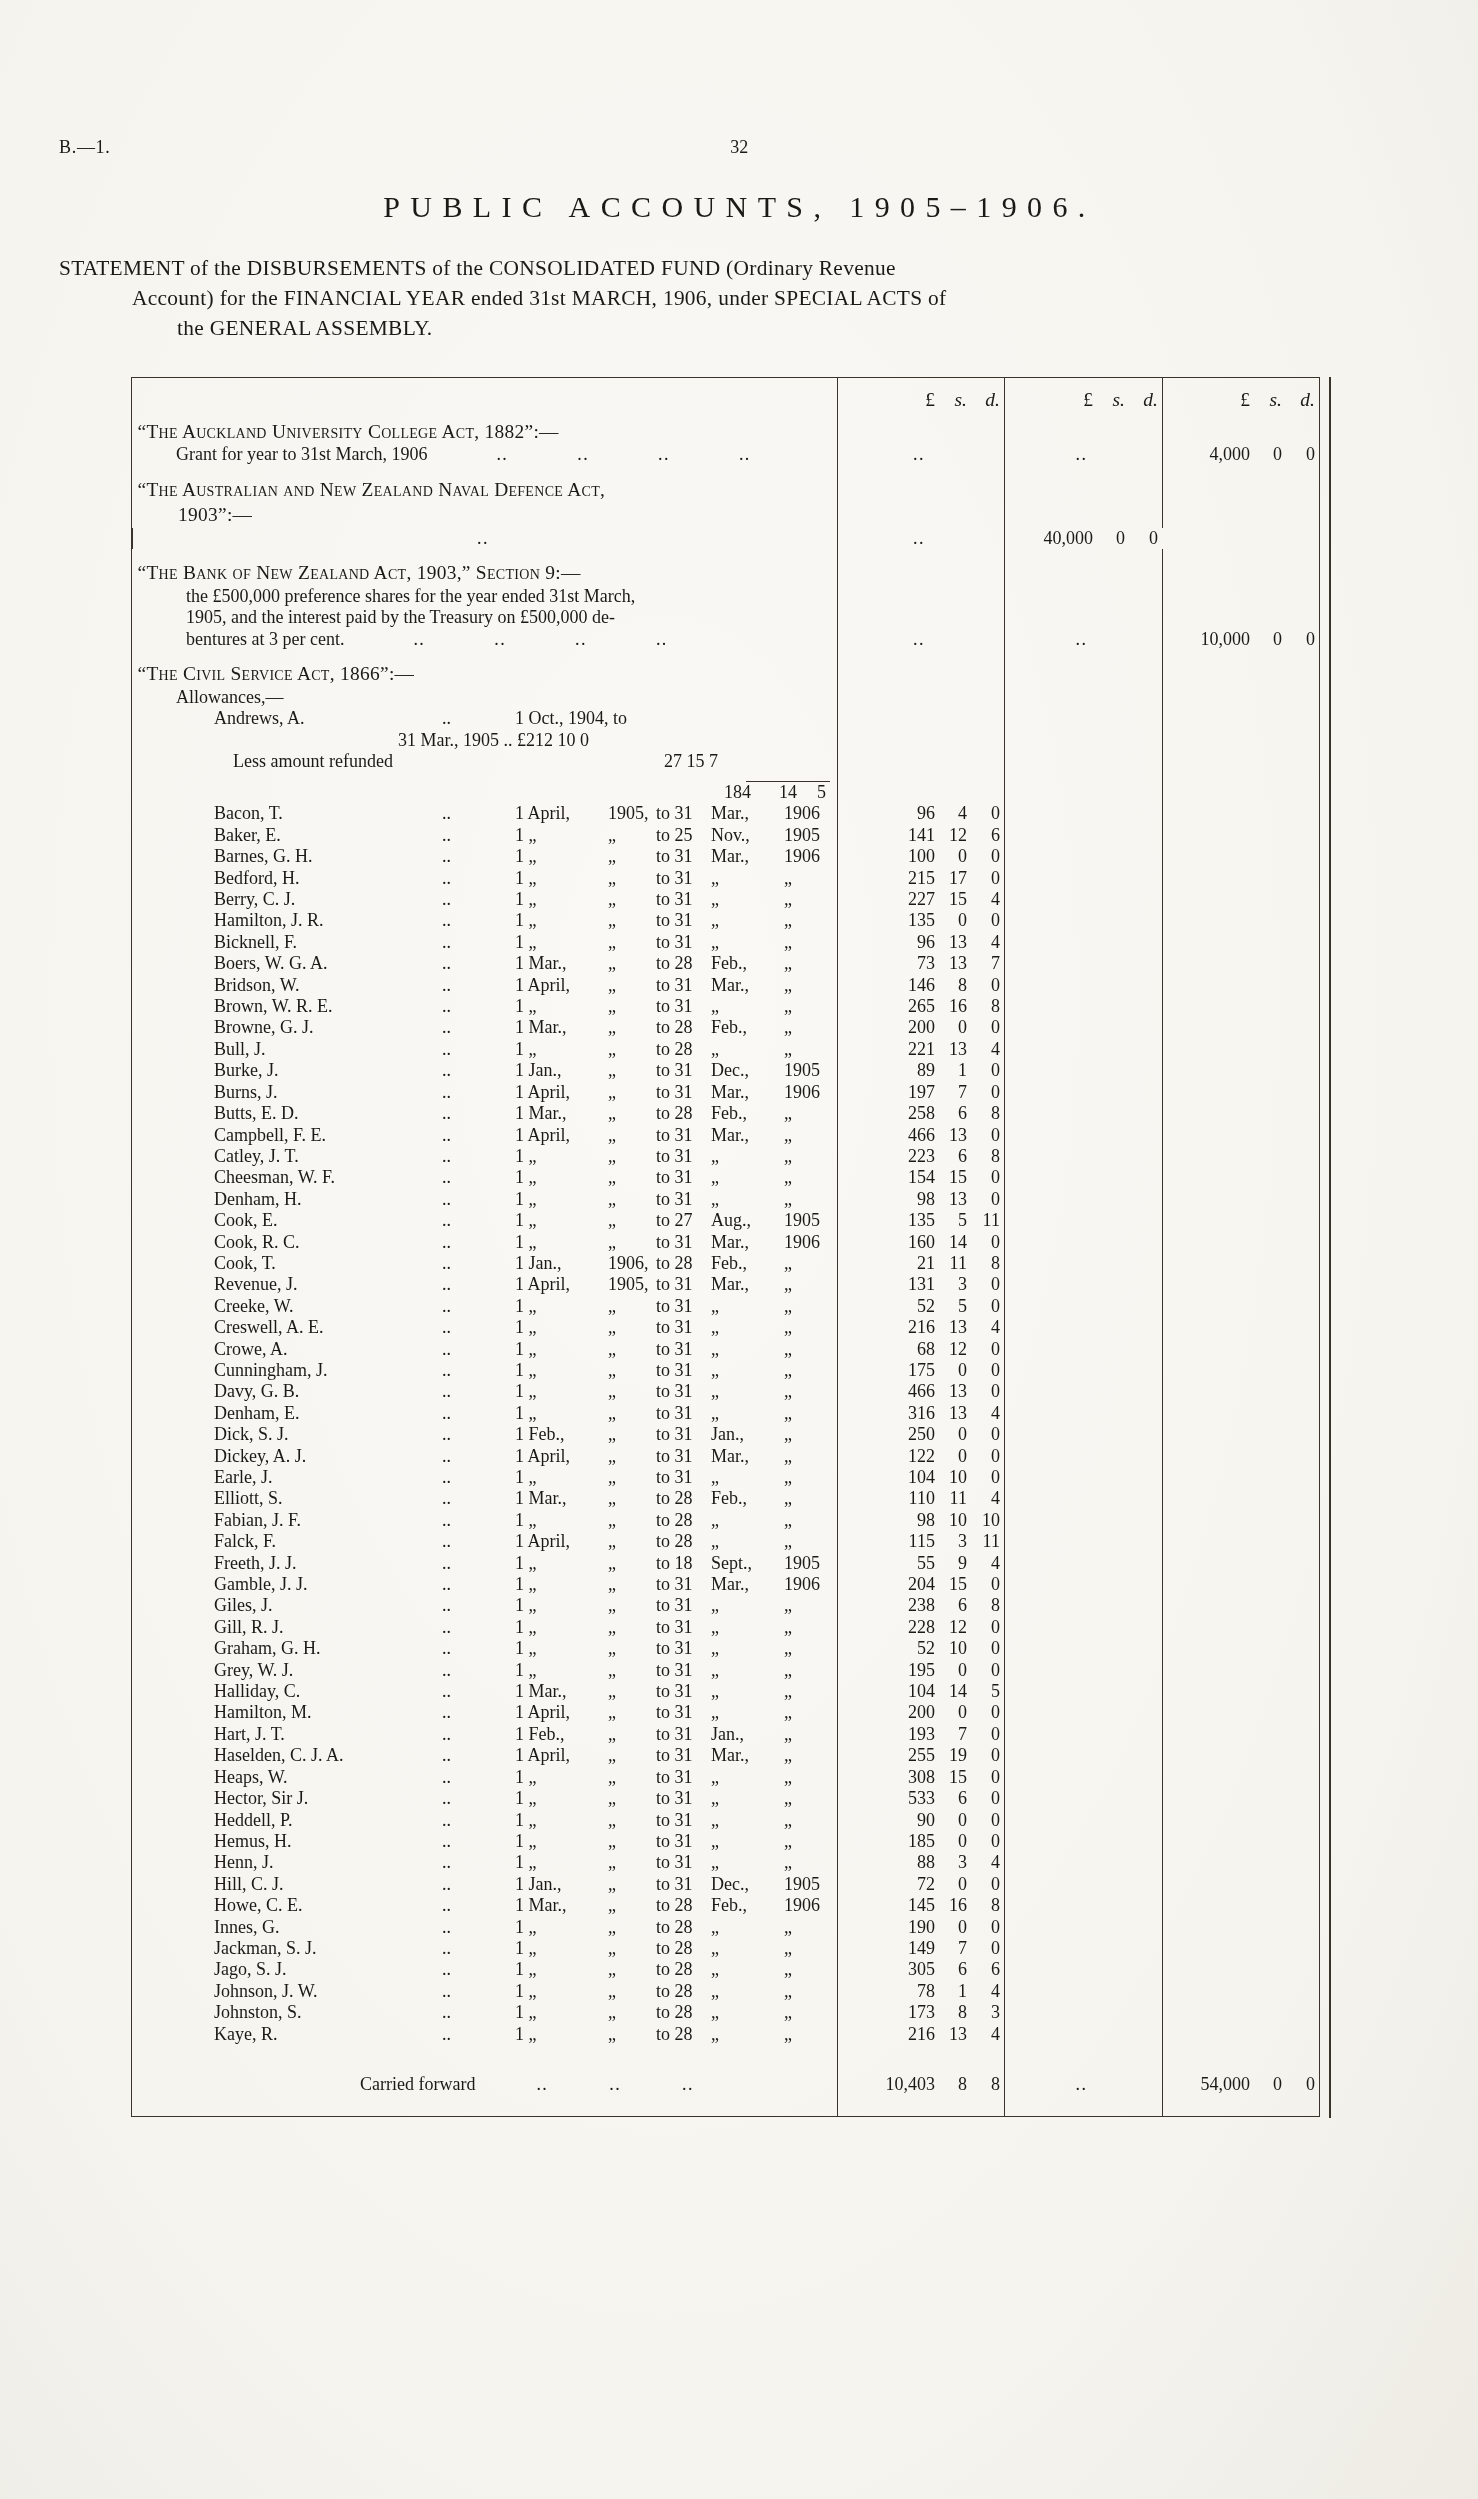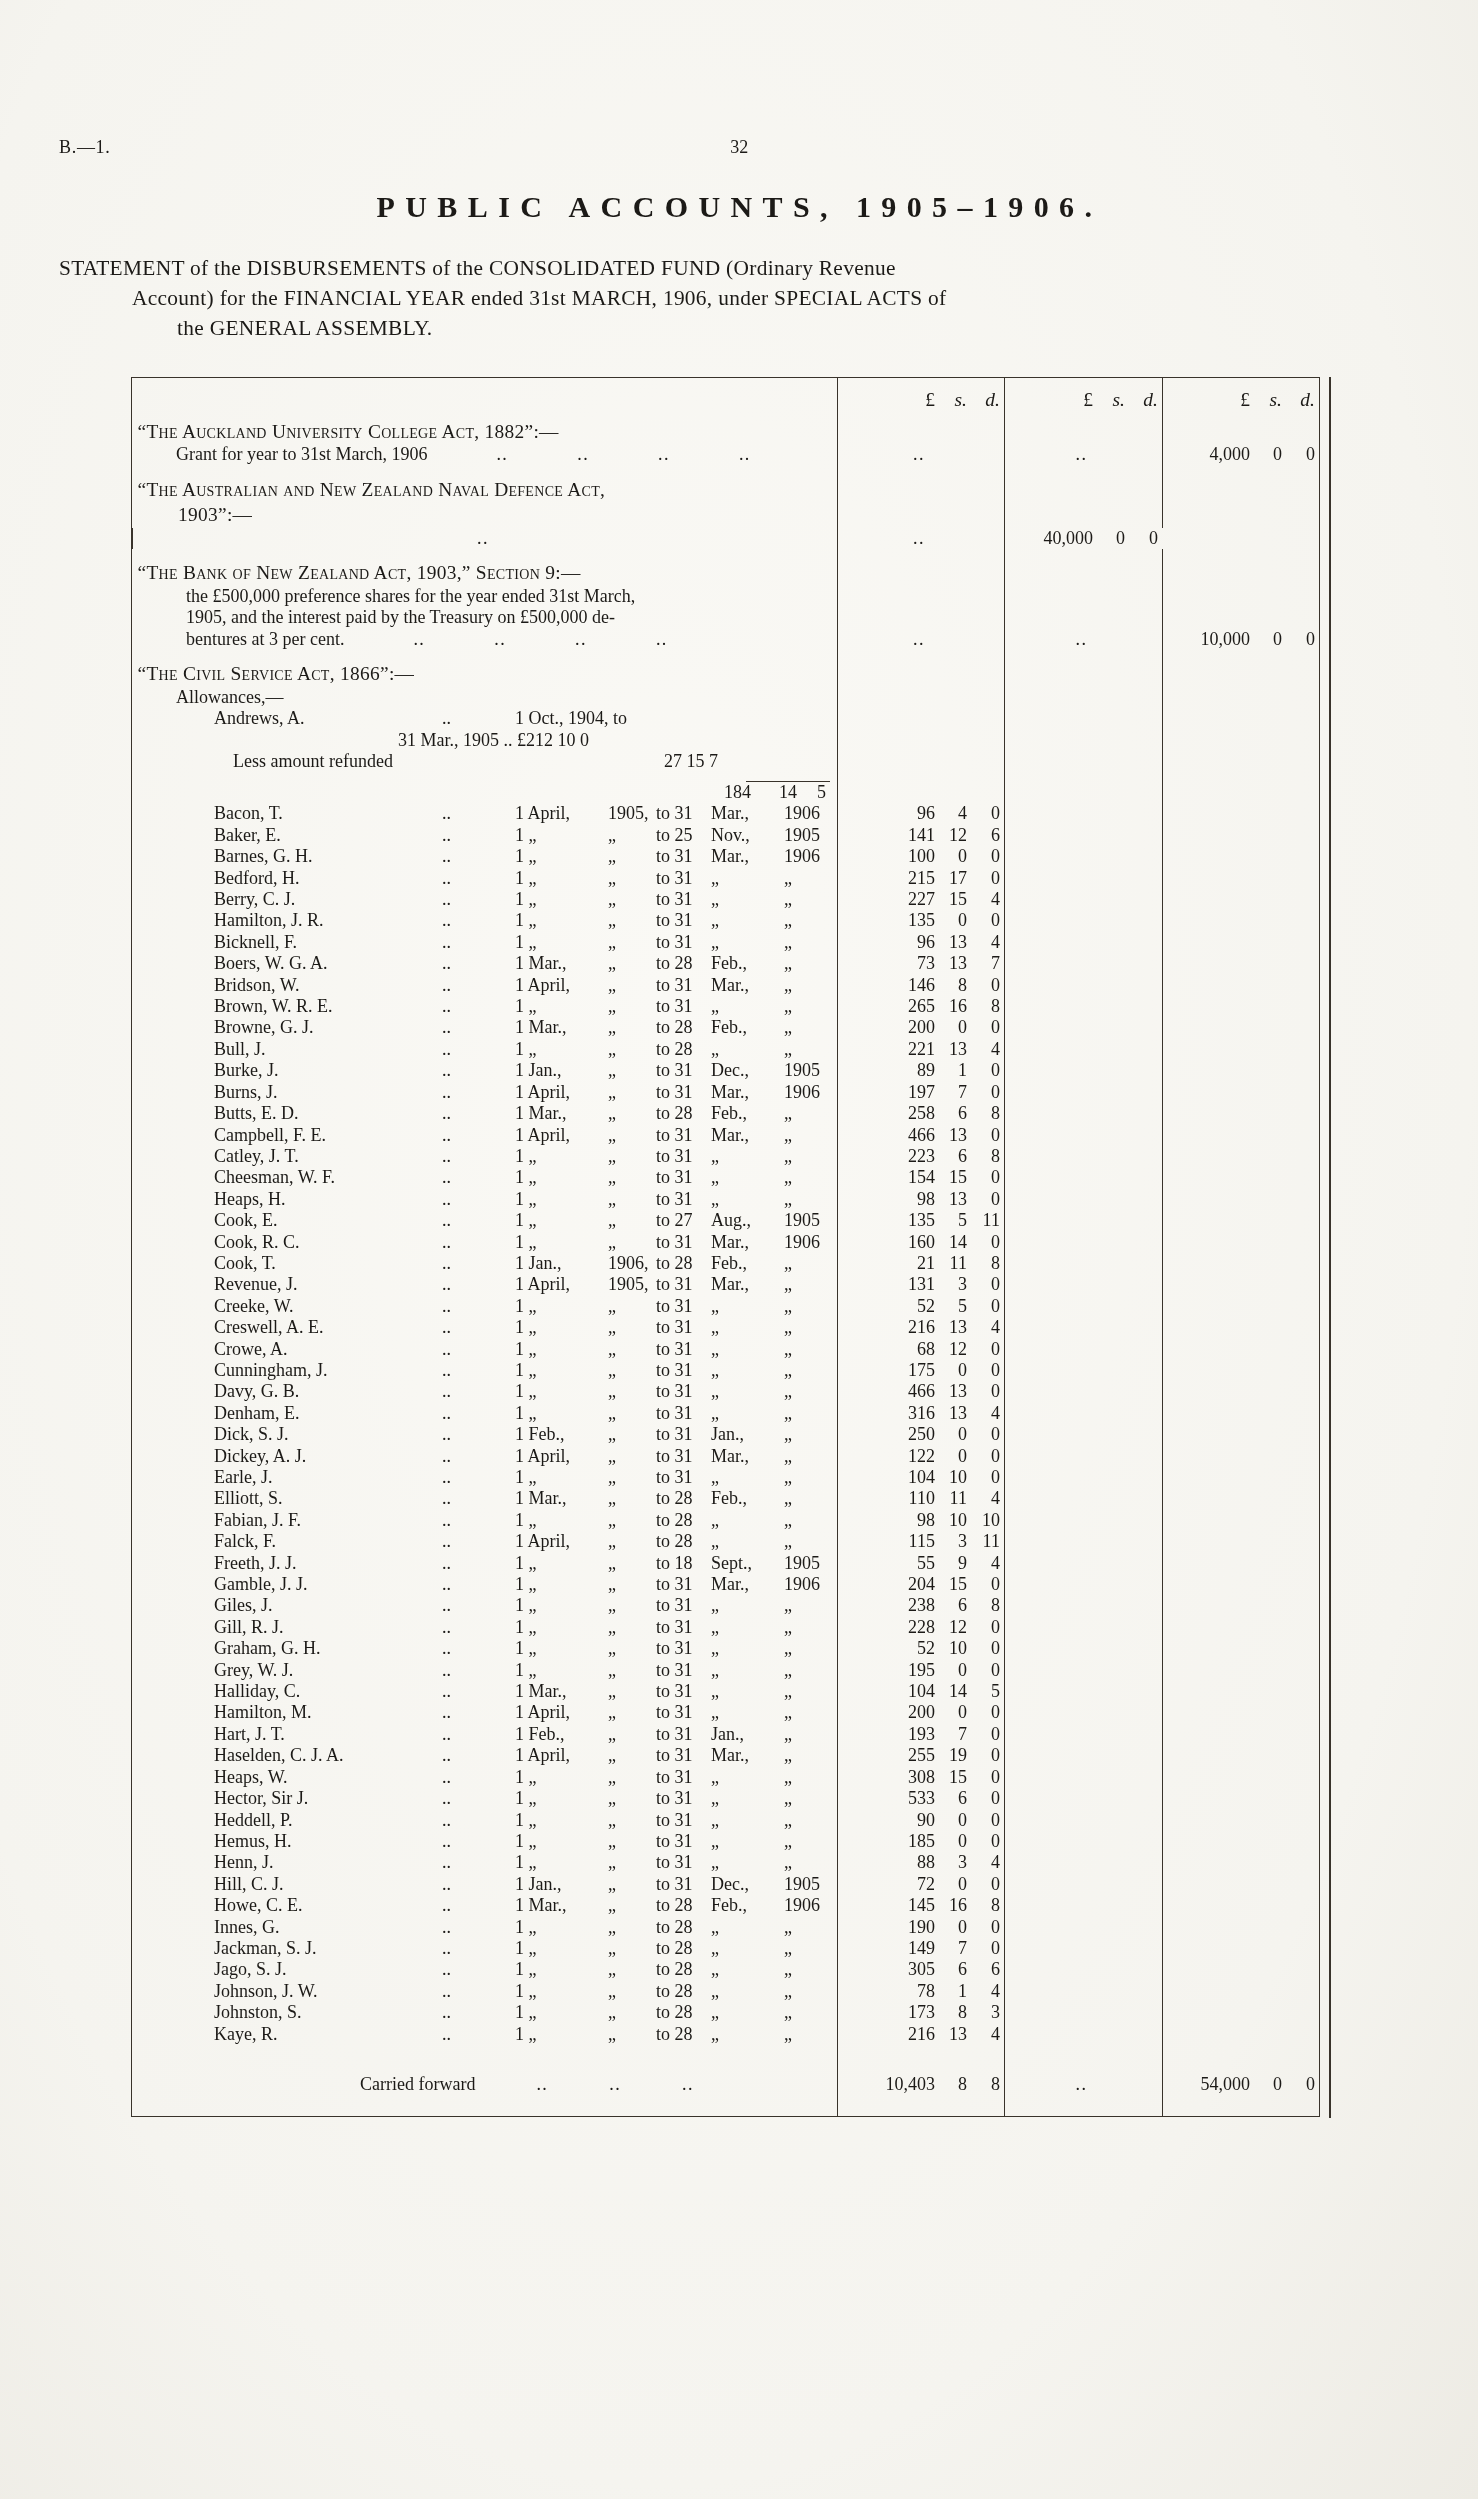--- a/index.html
+++ b/index.html
@@ -9,21 +9,21 @@
     font-family:"Liberation Serif", serif;
     color:#1c1a17;
   }
   .sheet{position:relative;width:1479px;height:2500px;overflow:hidden}
 
   .pagehead{position:absolute;top:137px;left:59px;right:59px;height:30px;font-size:18px}
   .docref{position:absolute;left:0;top:0;letter-spacing:0.7px}
   .pagenum{position:absolute;left:50%;transform:translateX(-52%);top:0}
 
   .title{position:absolute;top:190px;left:0;width:1479px;margin:0;text-align:center;
-         font-size:30px;font-weight:bold;letter-spacing:10.4px}
+         font-size:30px;font-weight:normal;letter-spacing:10.4px}
 
   .statement{position:absolute;top:253px;left:59px;width:1259px;margin:0;
              font-size:21.4px;line-height:30px;letter-spacing:0.3px}
   .st-line{display:block}
   .in1{margin-left:73px}
   .in2{margin-left:118px}
 
   .accounts-table{position:absolute;top:377px;left:131px;width:1187px;
                   border:1.4px solid #39332b;font-size:18px;line-height:21.4px}
   .accounts-table::after{content:"";position:absolute;top:-1.4px;bottom:-1.4px;right:-11.8px;
@@ -639,21 +639,21 @@
             <span class="p">154</span>
             <span class="s">15</span>
             <span class="d">0</span>
           </div>
           <div class="m c2"></div>
           <div class="m c3"></div>
         </div>
         <div class="trow ">
           <div class="desc">
             <div class="nrow">
-              <span class="nm">Heaps, H.</span>
+              <span class="nm">Denham, H.</span>
               <span class="ndots">..</span>
               <span class="d1">1 „</span>
               <span class="d2">„</span>
               <span class="d3a">to 31</span>
               <span class="d3b">„</span>
               <span class="d4">„</span>
             </div>
           </div>
           <div class="m c1">
             <span class="p">98</span>

